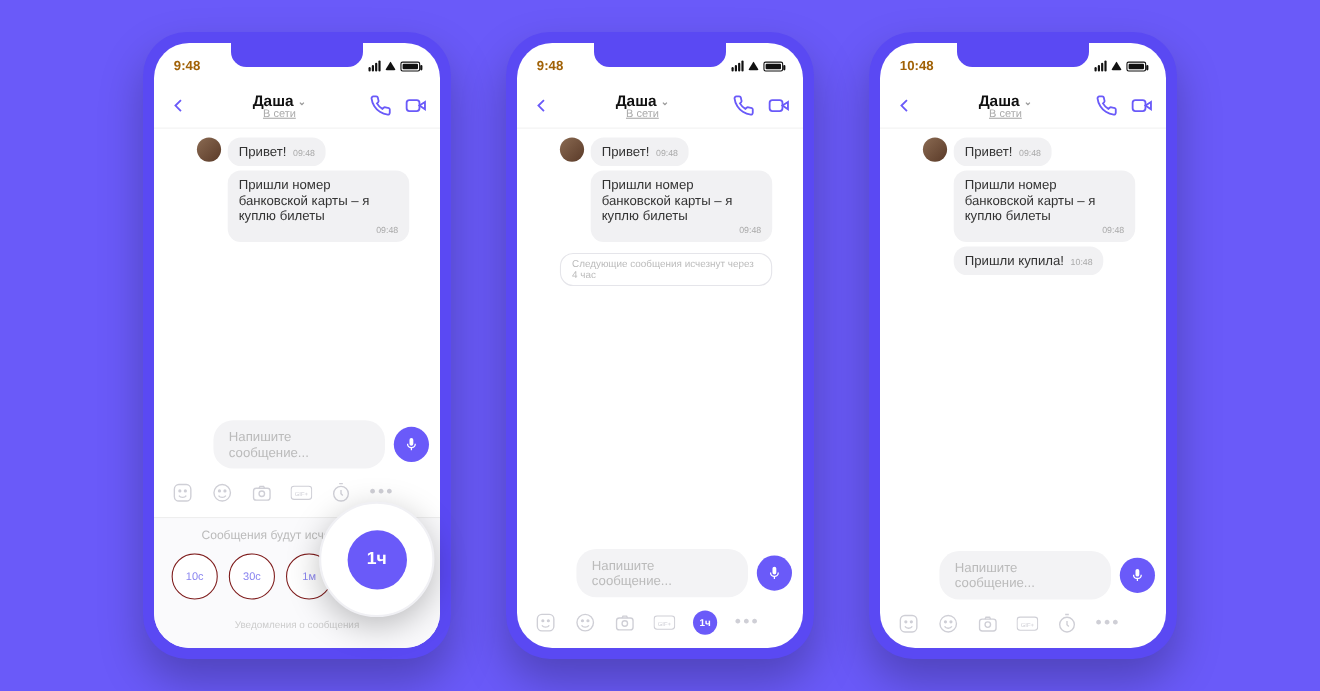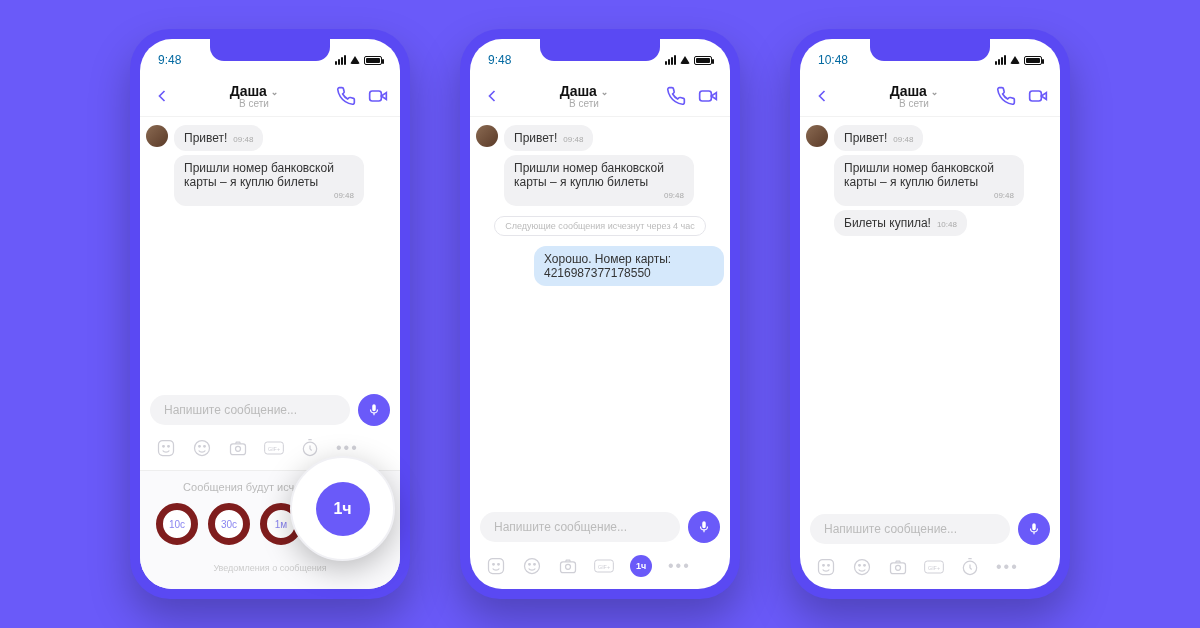--- a/index.html
+++ b/index.html
@@ -31,65 +31,65 @@
     position: absolute; top: 0; left: 50%; transform: translateX(-50%);
     width: 120px; height: 22px;
     background: #5a49f3;
     border-radius: 0 0 14px 14px;
     z-index: 5;
   }
   .statusbar {
     height: 36px;
     display: flex; align-items: center; justify-content: space-between;
     padding: 6px 18px 0;
-    font-size: 12px; font-weight: 400; color: #0369a1;
+    font-size: 12px; font-weight: 700; color: #a16207;
   }
   .status-icons { display: flex; gap: 4px; align-items: center; }
   .sig { display: flex; gap: 1px; align-items: flex-end; }
   .sig span { width: 2px; background:#111; border-radius:1px; }
   .sig span:nth-child(1){height:4px} .sig span:nth-child(2){height:6px}
   .sig span:nth-child(3){height:8px} .sig span:nth-child(4){height:10px}
   .wifi { width:0;height:0;border-left:5px solid transparent;border-right:5px solid transparent;border-bottom:8px solid #111;border-radius:2px; }
   .batt { width:18px;height:9px;border:1.5px solid #111;border-radius:2px;position:relative; }
   .batt::after{content:"";position:absolute;right:-3px;top:2px;width:2px;height:5px;background:#111;border-radius:1px;}
   .batt::before{content:"";position:absolute;left:1px;top:1px;width:14px;height:5px;background:#111;border-radius:1px;}
 
   .navbar {
     height: 42px; display:flex; align-items:center; padding: 0 12px;
     border-bottom: 1px solid rgba(0,0,0,.05);
   }
   .back { color:#6a5af9; font-size:22px; }
   .title { flex:1; text-align:center; }
   .title .name { font-size:14px; font-weight:600; color:#111; }
-  .title .sub { font-size:10px; color:#aaa; margin-top:-1px; }
+  .title .sub { font-size:10px; color:#aaa; margin-top:-1px;text-decoration:underline; }
   .chev { font-size:9px; color:#999; vertical-align:middle; }
   .nav-actions { display:flex; gap:12px; color:#6a5af9; }
   .icn { width:20px; height:20px; }
 
-  .chat { flex:1; padding: 8px 6px; display:flex; flex-direction:column; gap:4px; }
+  .chat { flex:1; padding: 8px 28px; display:flex; flex-direction:column; gap:4px;margin-left:11px; }
   .row-inc { display:flex; gap:6px; align-items:flex-start; }
   .avatar { width:22px;height:22px;border-radius:50%;background:linear-gradient(135deg,#8a6a52,#5a3a28);flex:none; }
   .bubble-in {
     background:#f1f1f3; border-radius:12px; padding:6px 10px;
     font-size:12px; color:#333; max-width:190px; position:relative;
   }
   .bubble-out {
     align-self:flex-end;
     background:#d5e8fb; border-radius:12px; padding:6px 10px;
     font-size:12px; color:#333; max-width:190px; position:relative;
   }
   .ts { font-size:8px; color:#aaa; margin-left:6px; }
   .ts-block { font-size:8px; color:#aaa; text-align:right; margin-top:2px; }
   .sysmsg {
     align-self:center; font-size:9px; color:#bbb;
     border:1px solid #e5e5ea; border-radius:12px; padding:4px 10px; margin:6px 0;
   }
 
   .composer {
-    padding:8px 10px; display:flex; align-items:center; gap:8px;
+    padding:8px 10px; display:flex; align-items:center; gap:8px;margin-left:44px;
   }
   .input-pill {
     flex:1; background:#f3f3f5; border-radius:18px; padding:8px 14px;
     font-size:12px; color:#bbb;
   }
   .mic {
     width:32px;height:32px;border-radius:50%;background:#6a5af9;
     display:flex;align-items:center;justify-content:center;flex:none;
   }
   .toolbar {
@@ -102,21 +102,21 @@
   }
   .dots { letter-spacing:2px; font-size:16px; color:#cfcfd6; }
 
   
   .picker {
     background:#fafafc; padding:10px 12px 16px; border-top:1px solid #eee;
   }
   .picker-label { font-size:11px; color:#bbb; text-align:center; margin-bottom:10px; }
   .picker-opts { display:flex; gap:10px; justify-content:flex-start; padding:0 4px; overflow:hidden; }
   .opt {
-    width:42px;height:42px;border-radius:50%;border:7px solid #7f1d1d;
+    width:42px;height:42px;border-radius:50%;border:1px solid #7f1d1d;
     display:flex;align-items:center;justify-content:center;
     font-size:10px;color:#8a85f0;background:#fff;flex:none;
   }
   .opt.sel { background:#6a5af9;color:#fff;border:none;width:50px;height:50px;font-size:12px;font-weight:600; }
   .picker-foot { font-size:9px;color:#ccc;text-align:center;margin-top:10px; }
 
   
   .magnify1 {
     position:absolute; bottom:38px; left:160px;
     width:105px;height:105px;border-radius:50%;
@@ -298,21 +298,20 @@
     <div class="chat">
       <div class="row-inc">
         <div class="avatar"></div>
         <div class="bubble-in"><span>Привет!</span><span class="ts">09:48</span></div>
       </div>
       <div class="row-inc">
         <div style="width:22px;flex:none"></div>
         <div class="bubble-in"><span>Пришли номер банковской карты – я куплю билеты</span><div class="ts-block">09:48</div></div>
       </div>
       <div class="sysmsg">Следующие сообщения исчезнут через 4 час</div>
-      <div class="bubble-out"><span>Хорошо. Номер карты: 4216987377178550</span></div>
     </div>
     <div class="composer">
       <div class="input-pill">Напишите сообщение...</div>
       <div class="mic">
           <svg width="14" height="14" viewBox="0 0 24 24" fill="#fff">
             <path d="M12 14a3 3 0 0 0 3-3V5a3 3 0 1 0-6 0v6a3 3 0 0 0 3 3zm5-3a5 5 0 0 1-10 0H5a7 7 0 0 0 6 6.9V21h2v-3.1A7 7 0 0 0 19 11h-2z"></path>
           </svg>
         </div>
     </div>
     <div class="toolbar">
@@ -395,21 +394,21 @@
       <div class="row-inc">
         <div class="avatar"></div>
         <div class="bubble-in"><span>Привет!</span><span class="ts">09:48</span></div>
       </div>
       <div class="row-inc">
         <div style="width:22px;flex:none"></div>
         <div class="bubble-in"><span>Пришли номер банковской карты – я куплю билеты</span><div class="ts-block">09:48</div></div>
       </div>
       <div class="row-inc">
         <div style="width:22px;flex:none"></div>
-        <div class="bubble-in"><span>Билеты купила!</span><span class="ts">10:48</span></div>
+        <div class="bubble-in"><span>Пришли купила!</span><span class="ts">10:48</span></div>
       </div>
     </div>
     <div class="composer">
       <div class="input-pill">Напишите сообщение...</div>
       <div class="mic">
           <svg width="14" height="14" viewBox="0 0 24 24" fill="#fff">
             <path d="M12 14a3 3 0 0 0 3-3V5a3 3 0 1 0-6 0v6a3 3 0 0 0 3 3zm5-3a5 5 0 0 1-10 0H5a7 7 0 0 0 6 6.9V21h2v-3.1A7 7 0 0 0 19 11h-2z"></path>
           </svg>
         </div>
     </div>

